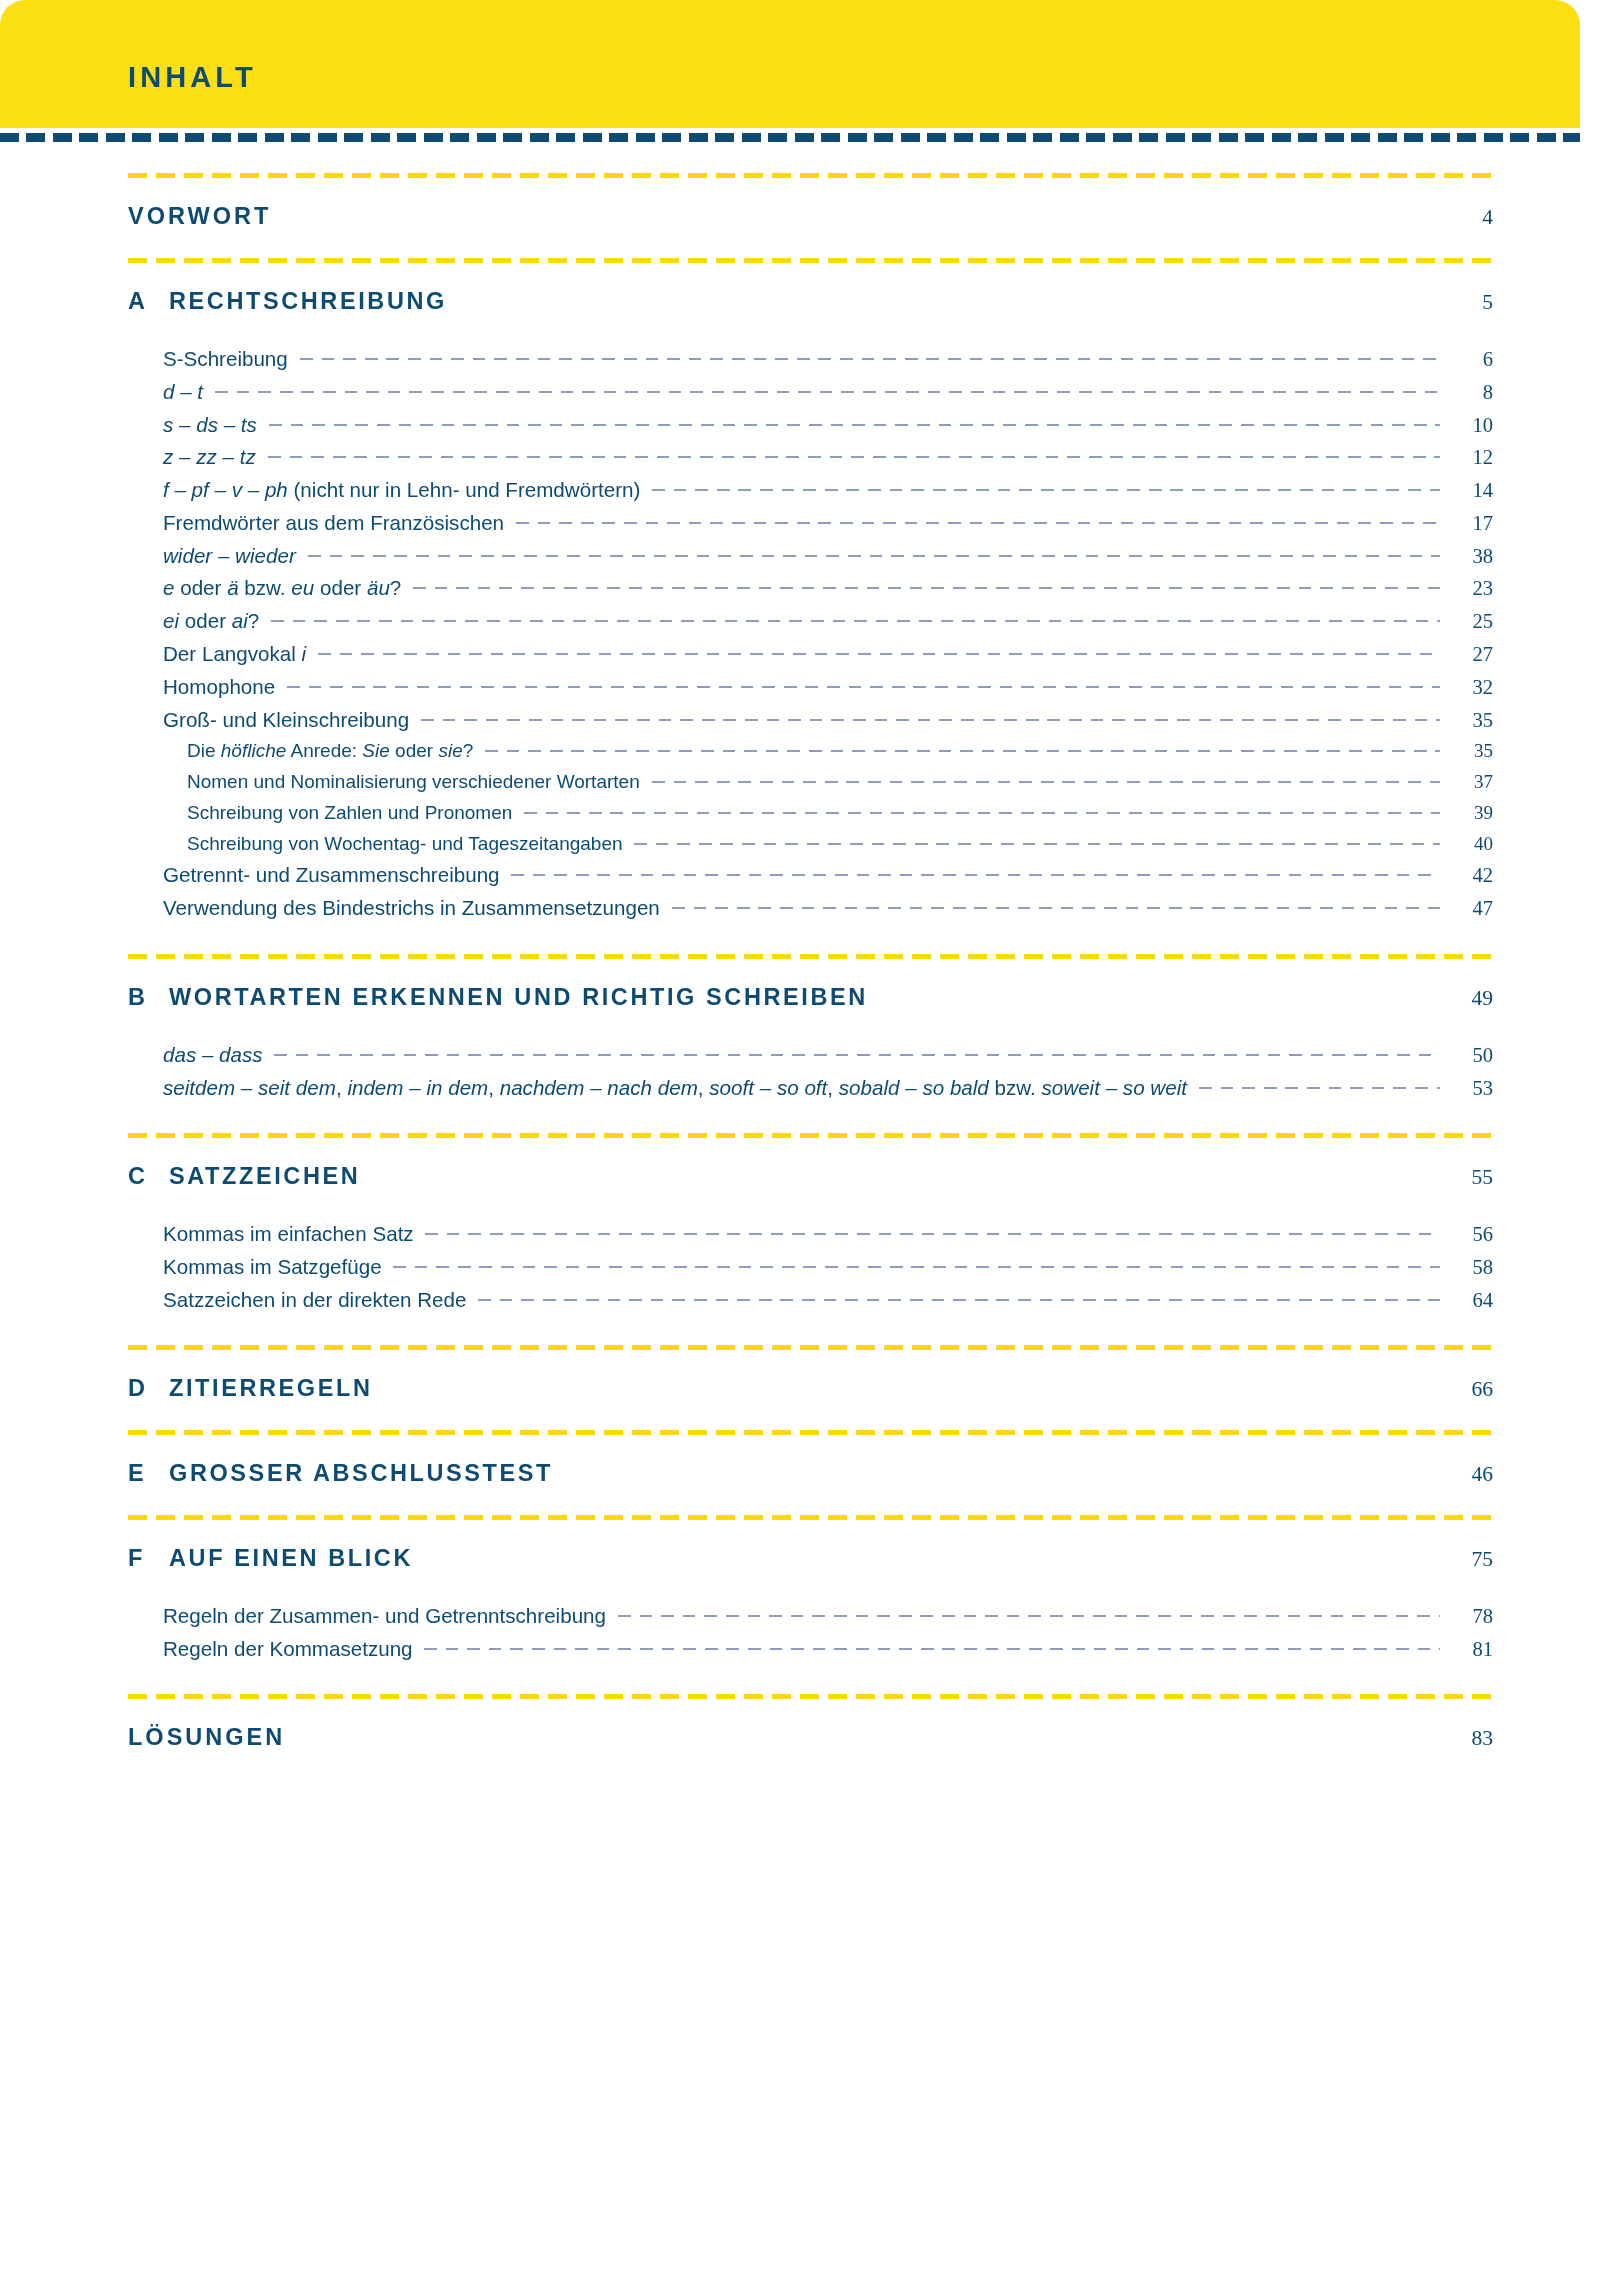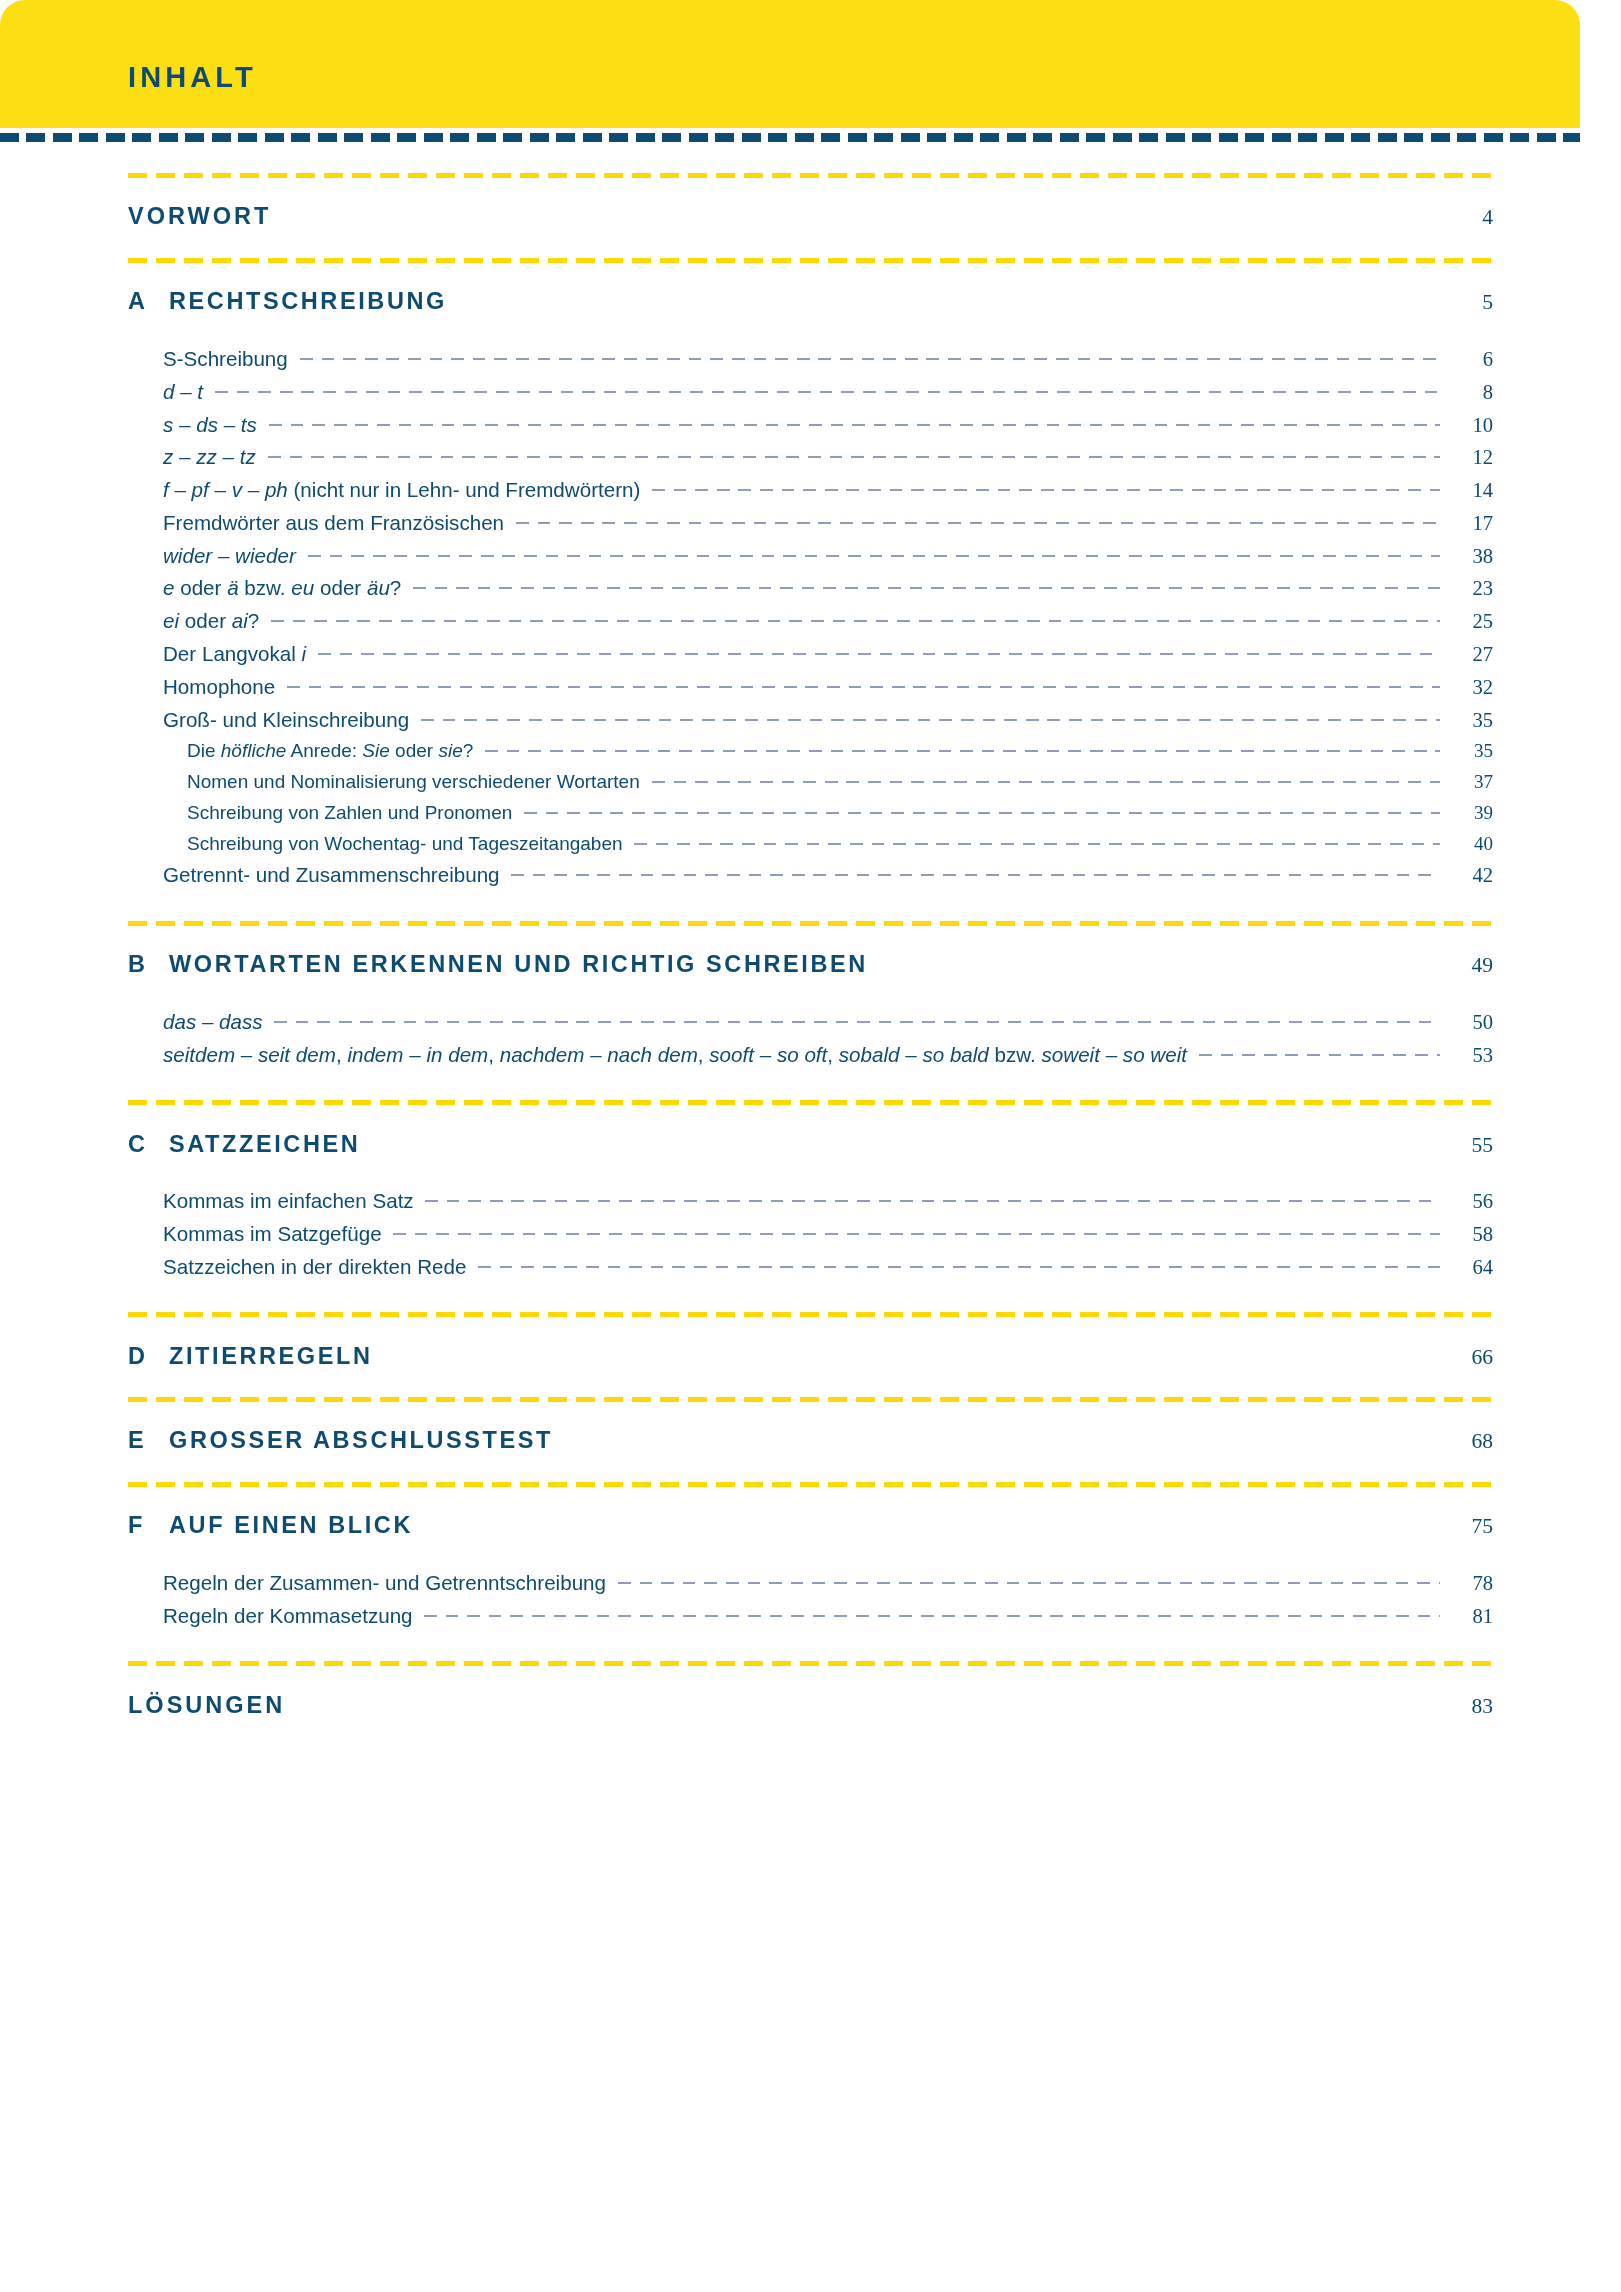--- a/index.html
+++ b/index.html
@@ -261,20 +261,25 @@
           <div class="row subentry">
             <span class="label">Schreibung von Wochentag- und Tageszeitangaben</span>
             <span class="leader"></span>
             <span class="pageno">40</span>
           </div>
           <div class="row entry">
             <span class="label">Getrennt- und Zusammenschreibung</span>
             <span class="leader"></span>
             <span class="pageno">42</span>
           </div>
+          <div class="row entry">
+            <span class="label">Verwendung des Bindestrichs in Zusammensetzungen</span>
+            <span class="leader"></span>
+            <span class="pageno">47</span>
+          </div>
         </div>
       </div>
       <div class="sep"></div>
       <div class="block">
         <div class="row section-head">
           <span class="letter">B</span>
           <span class="label">WORTARTEN ERKENNEN UND RICHTIG SCHREIBEN</span>
           <span class="leader"></span>
           <span class="pageno">49</span>
         </div>
@@ -325,21 +330,21 @@
           <span class="leader"></span>
           <span class="pageno">66</span>
         </div>
       </div>
       <div class="sep"></div>
       <div class="block">
         <div class="row section-head">
           <span class="letter">E</span>
           <span class="label">GROSSER ABSCHLUSSTEST</span>
           <span class="leader"></span>
-          <span class="pageno">68</span>
+          <span class="pageno">46</span>
         </div>
       </div>
       <div class="sep"></div>
       <div class="block">
         <div class="row section-head">
           <span class="letter">F</span>
           <span class="label">AUF EINEN BLICK</span>
           <span class="leader"></span>
           <span class="pageno">75</span>
         </div>

